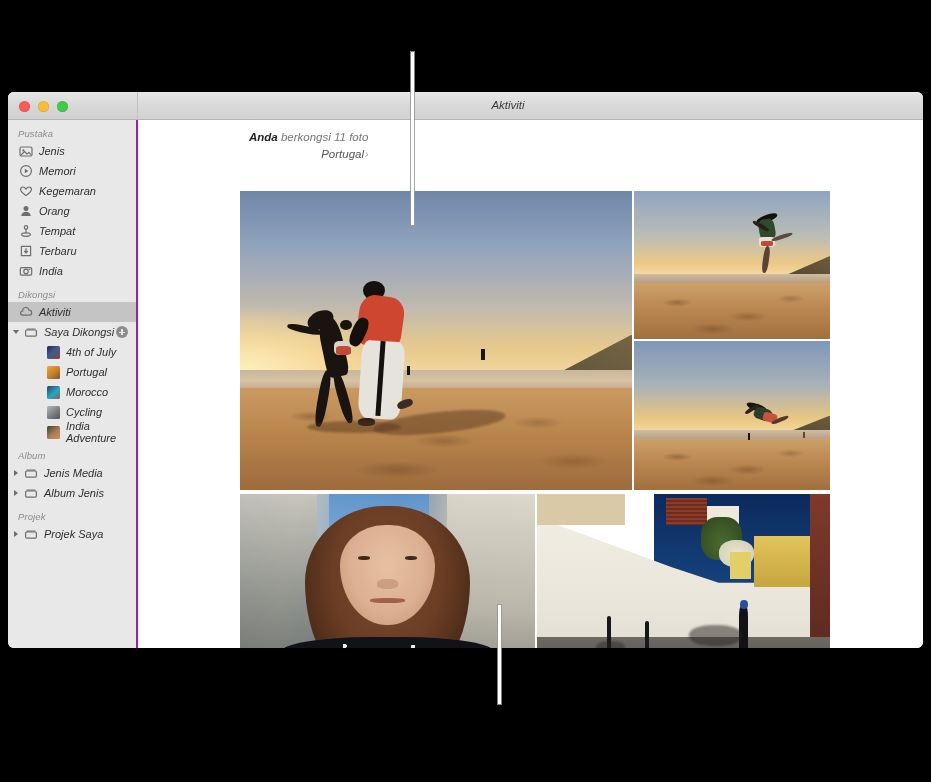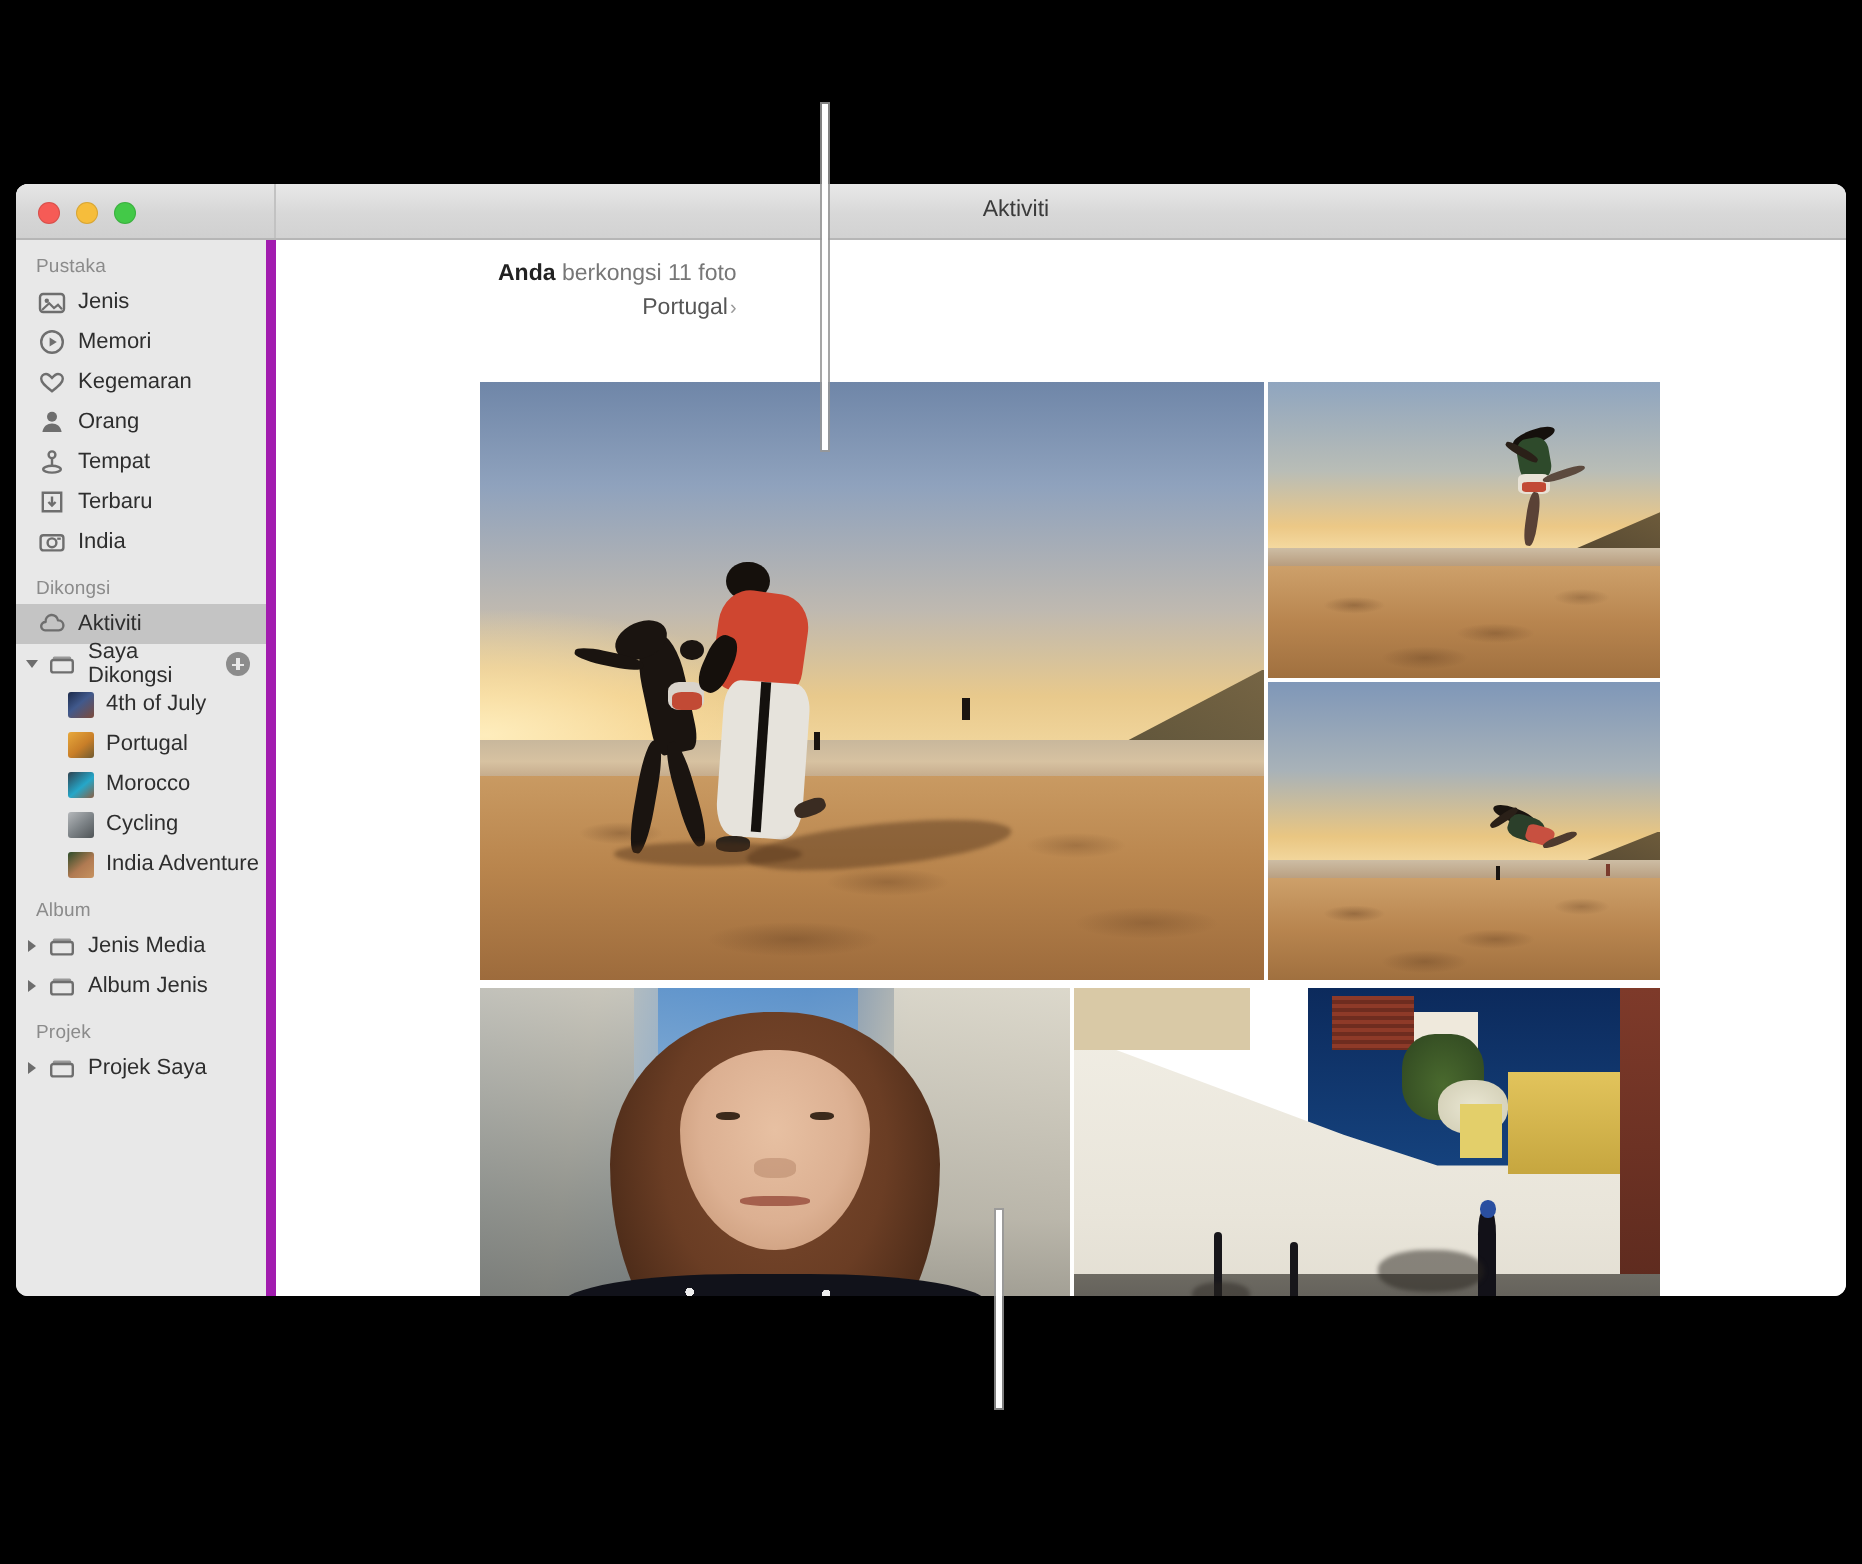--- a/index.html
+++ b/index.html
@@ -8,20 +8,21 @@
     font-family:"Liberation Sans","DejaVu Sans",sans-serif;
     -webkit-font-smoothing:antialiased;
   }
   .stage{position:relative;width:931px;height:782px;background:#000;}
 
   
   .window{
     position:absolute;left:8px;top:92px;width:915px;height:556px;
     background:#fff;border-radius:6px;overflow:hidden;
     box-shadow:0 0 0 0.5px rgba(0,0,0,.35);
+    font-style:italic;
   }
 
   
   .titlebar{
     position:absolute;left:0;top:0;width:100%;height:28px;
     background:linear-gradient(to bottom,#e8e8e8 0%,#d8d8d8 55%,#d2d2d2 100%);
     border-bottom:1px solid #b6b6b6;
     box-sizing:border-box;
   }
   .tb-sidebar{
@@ -36,38 +37,38 @@
   .l-grn{background:#43c948;box-shadow:inset 0 0 0 .5px rgba(0,0,0,.12);}
   .tb-title{
     position:absolute;left:0;top:0;width:100%;height:27px;line-height:27px;
     text-align:center;font-size:11.5px;color:#3b3b3b;
     padding-left:85px;box-sizing:border-box;
   }
 
   
   .sidebar{
     position:absolute;left:0;top:28px;width:130px;bottom:0;
-    background:#e8e8e8;border-right:5px solid #a21caf;
+    background:#e8e8e8;border-right:2px solid #a21caf;
     box-sizing:border-box;overflow:hidden;
   }
   .sb-group{
     font-size:9.5px;color:#8b8b8b;padding:8px 0 2px 10px;letter-spacing:.1px;
   }
   .sb-row{
     display:flex;align-items:center;height:20px;padding-left:10px;
     font-size:11px;color:#2e2e2e;box-sizing:border-box;
   }
   .sb-row.sel{background:#c4c4c4;}
   .sb-ico{
     width:15px;height:15px;margin-right:6px;flex:0 0 15px;
     display:flex;align-items:center;justify-content:center;
     color:#6e6e6e;
   }
   .sb-ico svg{display:block;}
-  .sb-row.child{padding-left:26px;}
+  .sb-row.child{padding-left:39px;}
   .sb-row.disc{padding-left:4px;}
   .tri{
     width:9px;height:9px;flex:0 0 9px;margin-right:2px;position:relative;
   }
   .tri::after{
     content:"";position:absolute;left:2px;top:1.5px;
     border-left:4.5px solid #6d6d6d;border-top:3.5px solid transparent;
     border-bottom:3.5px solid transparent;
   }
   .tri.open::after{

